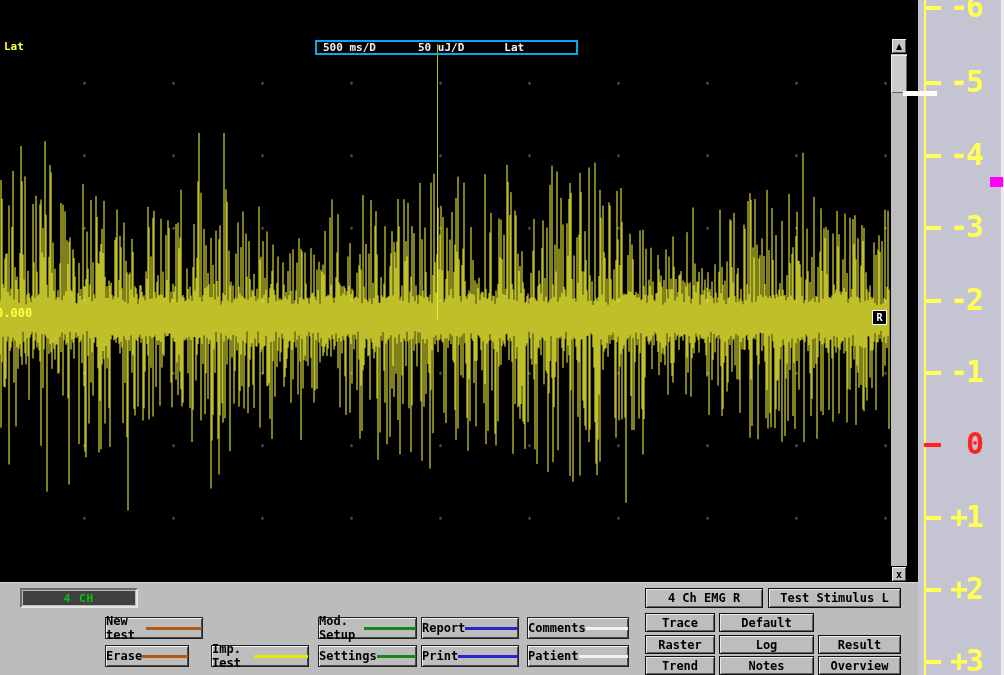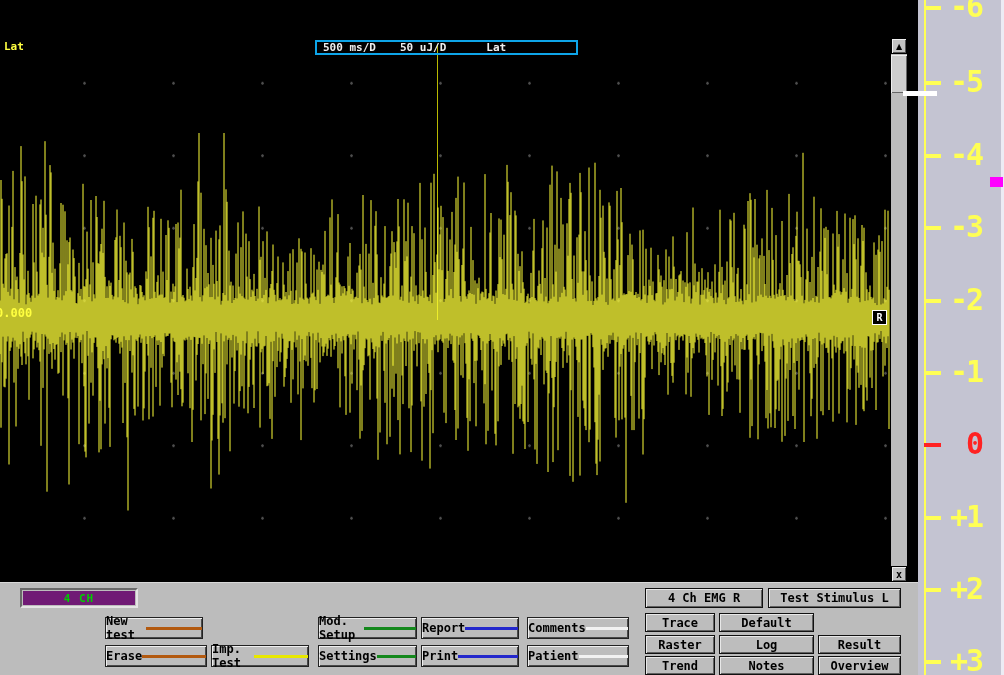--- a/index.html
+++ b/index.html
@@ -21,21 +21,21 @@
 
   
   #trace-area{position:absolute;left:0;top:38px;width:918px;height:544px;background:#000;overflow:hidden}
   #grid{position:absolute;left:0;top:0;width:890px;height:544px;
     background-image:radial-gradient(circle,#4d4d4d 1px,transparent 1.6px);
     background-size:89px 72.5px;background-position:40px 9px}
   #corner-label{position:absolute;left:4px;top:2px;color:#ffff40;font:bold 11px "DejaVu Sans Mono",monospace}
   #sweep-box{position:absolute;left:315px;top:2px;width:263px;height:15px;border:2px solid #0ea5e9;
     color:#eeeeee;font:bold 11px "DejaVu Sans Mono",monospace;display:flex;align-items:center}
   #sweep-box .sv1{margin-left:6px}
-  #sweep-box .sv2{margin-left:24px}
+  #sweep-box .sv2{margin-left:42px}
   #sweep-box .sv3{margin-left:40px}
   #cursor-line{position:absolute;left:437px;top:6px;width:1px;height:276px;background:#b9b900}
   #wfsvg{position:absolute;left:0;top:0}
   #baseline-value{position:absolute;left:-4px;top:268px;color:#ffff40;font:bold 12px "DejaVu Sans Mono",monospace}
   #side-box{position:absolute;left:872px;top:272px;width:15px;height:15px;border:1px solid #fff;background:#000;
     color:#fff;font:bold 10px "DejaVu Sans Mono",monospace;display:flex;align-items:center;justify-content:center}
 
   
   #scrollbar{position:absolute;left:891px;top:0;width:16px;height:544px;background:#bdbdbd}
   .sb-btn{position:absolute;left:0;width:16px;height:16px;background:#c2c2c2;border:1px solid #000;
@@ -52,36 +52,36 @@
   #rline{position:absolute;left:6px;top:0;width:2px;height:675px}
   .rtick{position:absolute;left:6px;width:17px;height:4px}
   .rlabel{position:absolute;transform:translateY(-54%);font:bold 30px "DejaVu Sans Mono",monospace;letter-spacing:-2px}
   #cursor-marker{position:absolute;left:903px;top:91px;width:34px;height:5px;z-index:5}
   #event-marker{position:absolute;left:990px;top:177px;width:13px;height:10px;z-index:5}
 
   
   #panel{position:absolute;left:0;top:582px;width:918px;height:93px;background:#bcbcbc;border-top:1px solid #d8d8d8}
   #ch-indicator-frame{position:absolute;left:20px;top:5px;width:118px;height:20px;background:#bcbcbc;
     border:2px solid;border-color:#6a6a6a #e4e4e4 #e4e4e4 #6a6a6a;padding:1px}
-  #ch-indicator{width:100%;height:100%;background:#701a75;color:#00cc00;font:bold 11px "DejaVu Sans Mono",monospace;
+  #ch-indicator{width:100%;height:100%;background:#404040;color:#00cc00;font:bold 11px "DejaVu Sans Mono",monospace;
     display:flex;align-items:center;justify-content:center;letter-spacing:1px}
 
   .btn1{position:absolute;height:22px;background:#bdbdbd;border:1px solid #222;
     box-shadow:inset 1px 1px 0 #efefef,inset -1px -1px 0 #4a4a4a;
     display:flex;flex-direction:row;align-items:center;justify-content:center;
     color:#000;font:bold 12px "DejaVu Sans Mono",monospace;cursor:pointer}
   .btn1 .ul{width:86%;height:3px;margin-top:0px}
 
   .btn2{position:absolute;background:#bdbdbd;border:1px solid #111;
     box-shadow:inset 1px 1px 0 #e8e8e8,inset -1px -1px 0 #606060;
     display:flex;align-items:center;justify-content:center;
     color:#000;font:bold 12px "DejaVu Sans Mono",monospace;cursor:pointer}
 
   .bt-newtest{left:105px;top:34px;width:98px}
-  .bt-erase{left:105px;top:62px;width:102px}
+  .bt-erase{left:105px;top:62px;width:84px}
   .bt-imptest{left:211px;top:62px;width:98px}
   .bt-modsetup{left:318px;top:34px;width:99px}
   .bt-settings{left:318px;top:62px;width:99px}
   .bt-report{left:421px;top:34px;width:98px}
   .bt-print{left:421px;top:62px;width:98px}
   .bt-comments{left:527px;top:34px;width:102px}
   .bt-patient{left:527px;top:62px;width:102px}
 
   .bt-chr{left:645px;top:5px;width:118px;height:20px}
   .bt-stim{left:768px;top:5px;width:133px;height:20px}

